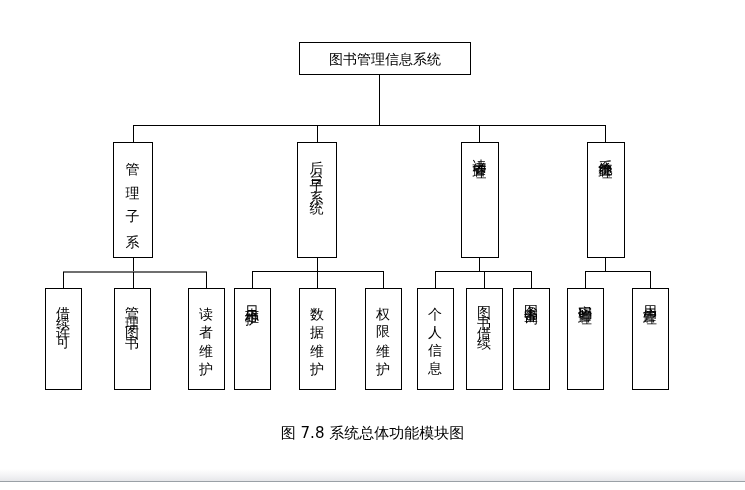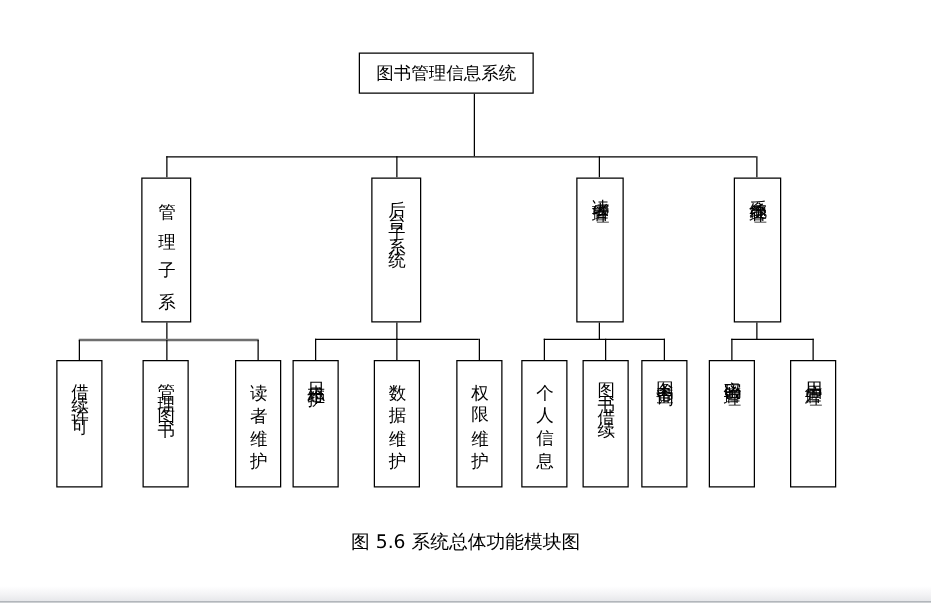--- a/index.html
+++ b/index.html
@@ -127,21 +127,21 @@
     height: 12px;
     background: linear-gradient(to bottom, #ffffff 0%, #f3f3f5 55%, #e6e7ea 100%);
     border-bottom: 1px solid #9aa0a6;
   }
 </style>
 </head>
 <body>
 
 <div id="diagram-canvas">
 
-  <div class="node root" id="node-root" style="left:287px; top:42px; width:140px; height:33px;">
+  <div class="node root" id="node-root" style="left:299px; top:42px; width:172px; height:33px;">
     <span class="label">图书管理信息系统</span>
   </div>
 
   <div class="vline" style="left:379px; top:75px; height:50px;"></div>
 
   <div class="hline" style="left:133px; top:125px; width:472px;"></div>
 
   <div class="vline" style="left:133px; top:125px; height:17px;"></div>
   <div class="vline" style="left:317px; top:125px; height:17px;"></div>
   <div class="vline" style="left:479px; top:125px; height:17px;"></div>
@@ -213,19 +213,19 @@
     <span class="label">图书查询</span>
   </div>
 
   <div class="node vert tight" style="left:567px; top:288px; width:37px; height:102px;">
     <span class="label">密码管理</span>
   </div>
   <div class="node vert tight" style="left:632px; top:288px; width:37px; height:102px;">
     <span class="label">用户管理</span>
   </div>
 
-  <div id="figure-caption">图 5.6 系统总体功能模块图</div>
+  <div id="figure-caption">图 7.8 系统总体功能模块图</div>
 </div>
 
 <div id="doc-chrome">
   <div id="ruler-strip"></div>
 
 </div>
 
 </body></html>

